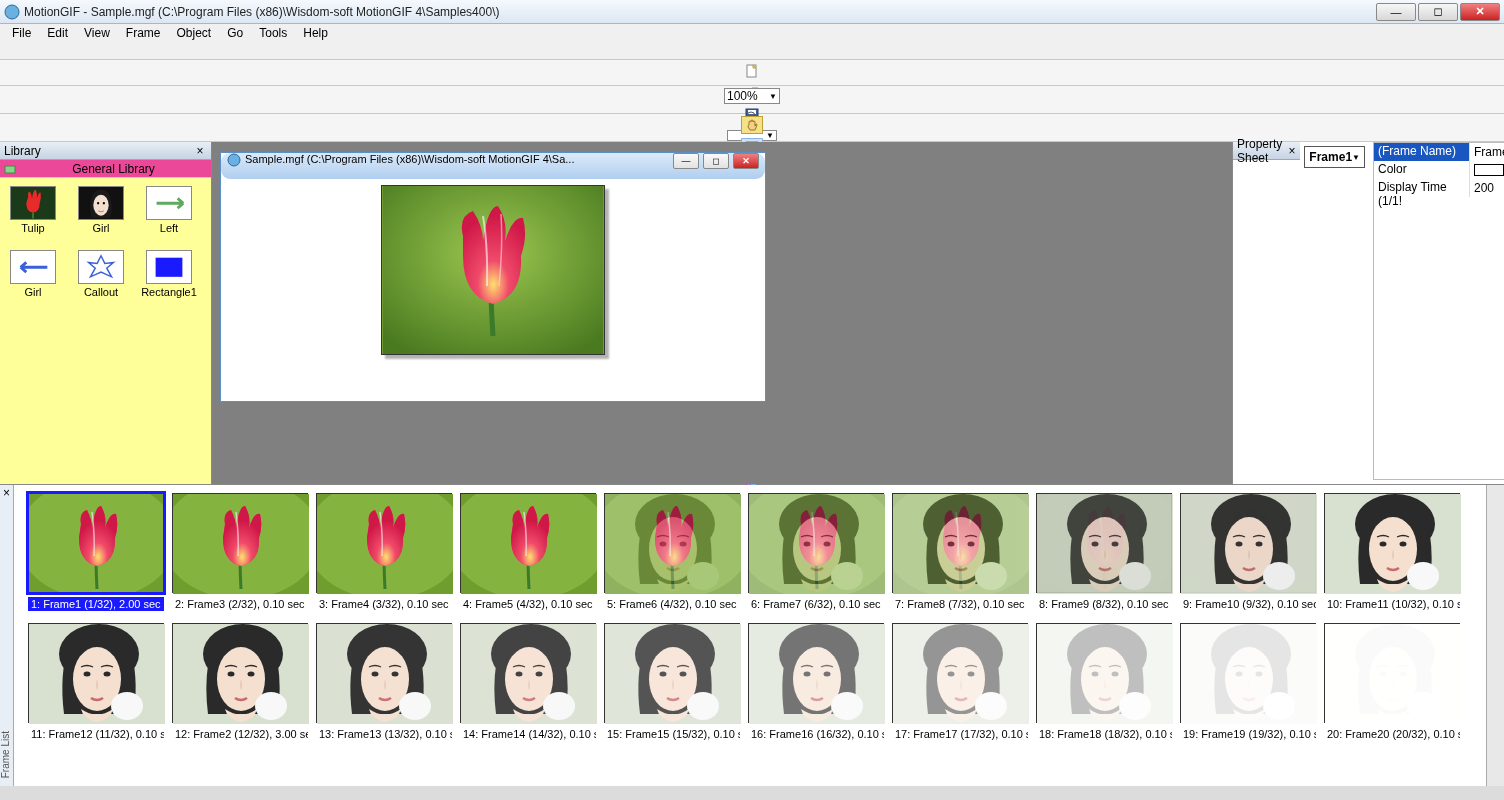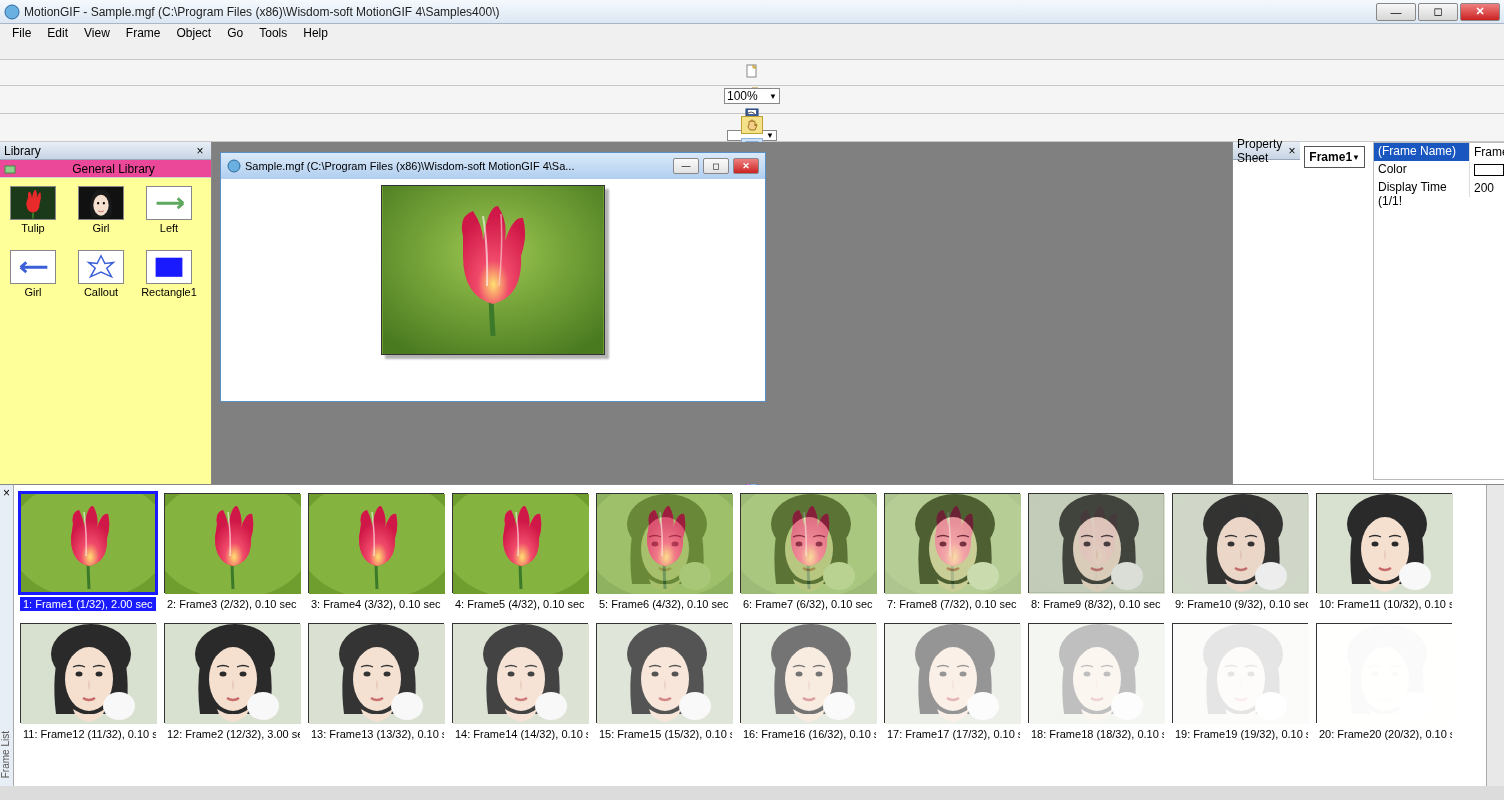--- a/index.html
+++ b/index.html
@@ -23,39 +23,39 @@
   .library { width:212px; background:#fff; border-right:1px solid #888; display:flex; flex-direction:column;}
   .panel-header { height:18px; background: linear-gradient(#e8eef5,#c7d4e4); border-bottom:1px solid #99a8ba; padding:0 4px; display:flex; align-items:center; justify-content:space-between; font-size:11px;}
   .panel-header .x { width:14px; text-align:center; }
   .library-sub { height:18px; background:#ec4899; border-bottom:1px solid #cfcfcf; display:flex; align-items:center; padding:0 4px; gap:4px; font-size:11px; }
   .library-body { flex:1; background:#ffff99; padding:8px; display:flex; flex-wrap:wrap; gap:16px 18px; align-content:flex-start;}
   .lib-item { width:50px; display:flex; flex-direction:column; align-items:center; gap:2px;}
   .lib-thumb { width:46px; height:34px; border:1px solid #888; background:#fff; display:flex; align-items:center; justify-content:center; overflow:hidden;}
   .lib-label { font-size:11px; }
   .center { flex:1; background:#808080; padding:10px 8px; position:relative;}
   .docwin { width:546px; border:1px solid #5a90c8; background:#fff;}
-  .docwin .doctitle { height:26px; background: linear-gradient(#dbeaf9,#b0cef0); display:flex; align-items:center; padding:0 6px; gap:4px;}
+  .docwin .doctitle { height:26px; background: linear-gradient(#dbeaf9,#b0cef0); display:flex; padding:0 6px; gap:4px;border-radius:9px;}
   .docwin .doctitle .t { flex:1; font-size:11px; }
   .docwin .mini-btns { display:flex; gap:4px;}
   .mini-btn { width:26px; height:16px; border:1px solid #888; border-radius:2px; display:flex; align-items:center; justify-content:center; font-size:9px; background:linear-gradient(#fafafa,#e2e2e2);}
   .mini-btn.close { background: linear-gradient(#f08080,#cc2222); color:#fff; font-weight:bold;}
   .canvas { height:222px; background:#fff; display:flex; align-items:flex-start; justify-content:center; padding-top:6px;}
   .canvas .frame { width:224px; height:170px; border:1px solid #333; box-shadow:4px 4px 2px rgba(0,0,0,0.3); background:#6f9e2f;}
   .propsheet { width:272px; background:#fff; border-left:1px solid #888; display:flex; flex-direction:row;}
   .propsel { margin:4px; height:22px; border:1px solid #555; display:flex; align-items:center; padding:0 4px; font-weight:bold; justify-content:space-between;}
   .proplist { flex:1; margin:0 4px 4px 4px; border:1px solid #bbb; background:#fff;}
   .prow { display:flex; height:18px; font-size:11px;}
   .prow .k { width:96px; padding:1px 4px; border-right:1px solid #ddd; }
   .prow .v { flex:1; padding:1px 4px; display:flex; gap:4px; align-items:center;}
   .prow.sel .k { background:#1a56c0; color:#fff; }
   .colorbox { width:30px; height:12px; border:1px solid #000; background:#fff;}
   .framestrip-wrap { display:flex; height:302px; border-top:1px solid #888;}
   .strip-close { width:14px; background:#e8eef5; border-right:1px solid #aaa; text-align:center; font-size:10px; padding-top:1px; position:relative;}
   .strip-label { position:absolute; bottom:8px; left:0; width:14px; text-align:center; font-size:10px; color:#555; writing-mode:vertical-rl; transform:rotate(180deg);}
-  .framestrip { flex:1; background:#fff; padding:8px 6px 4px 6px; overflow:hidden;}
+  .framestrip { flex:1; background:#fff; padding:8px 6px 4px 14px; overflow:hidden;}
   .frow { display:flex; gap:8px; margin-bottom:12px;}
   .fthumb { width:136px; }
   .fthumb .img { width:136px; height:100px; border:1px solid #333; background:#888;}
   .fthumb.sel .img { outline:3px solid #1a1aff; outline-offset:-1px;}
   .fthumb .cap { font-size:11px; margin-top:4px; white-space:nowrap; overflow:hidden; text-overflow:clip; padding:1px 3px;}
   .fthumb.sel .cap { background:#1a1aff; color:#fff;}
   .strip-scroll { width:18px; background:#e8e8e8; border-left:1px solid #aaa;}
   svg { display:block; }
   .tulip-svg { width:100%; height:100%; }
 </style>

